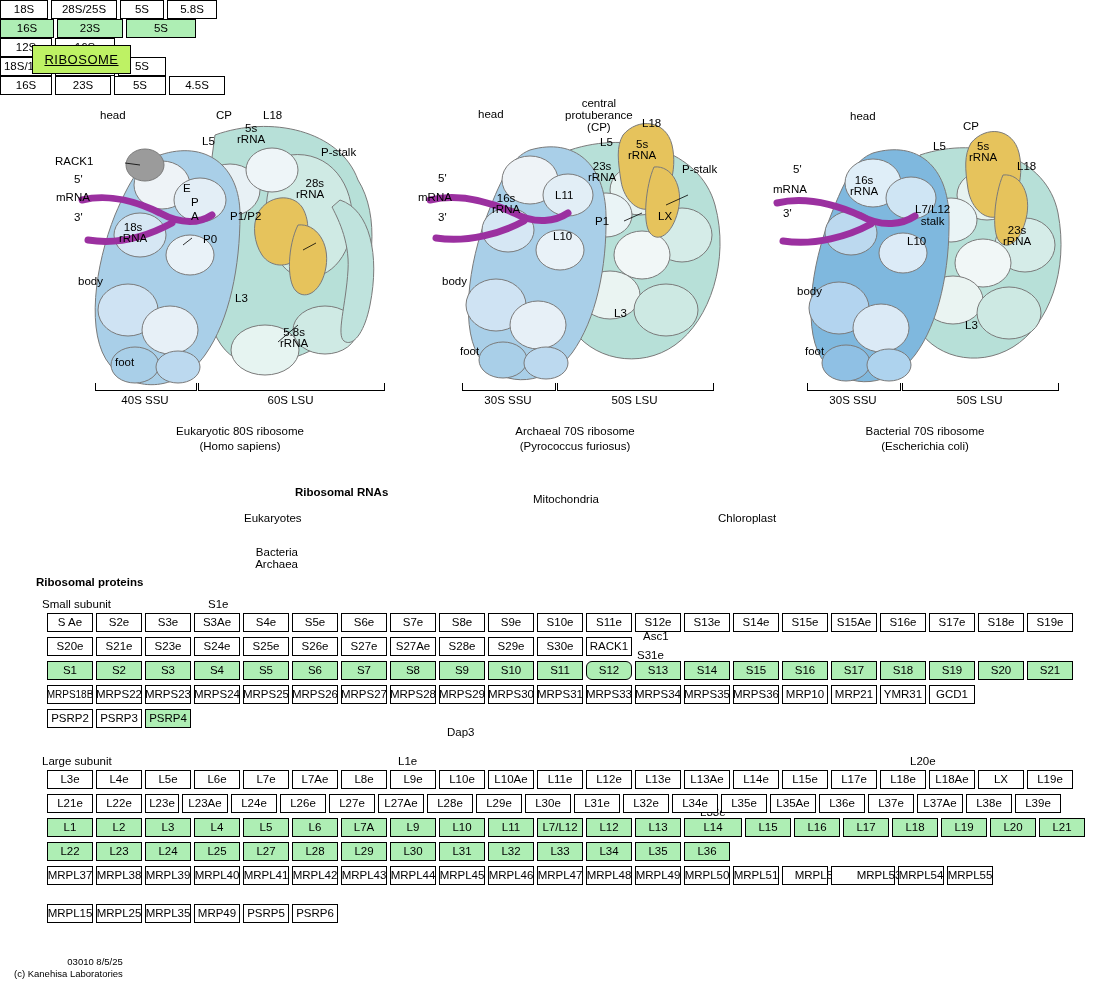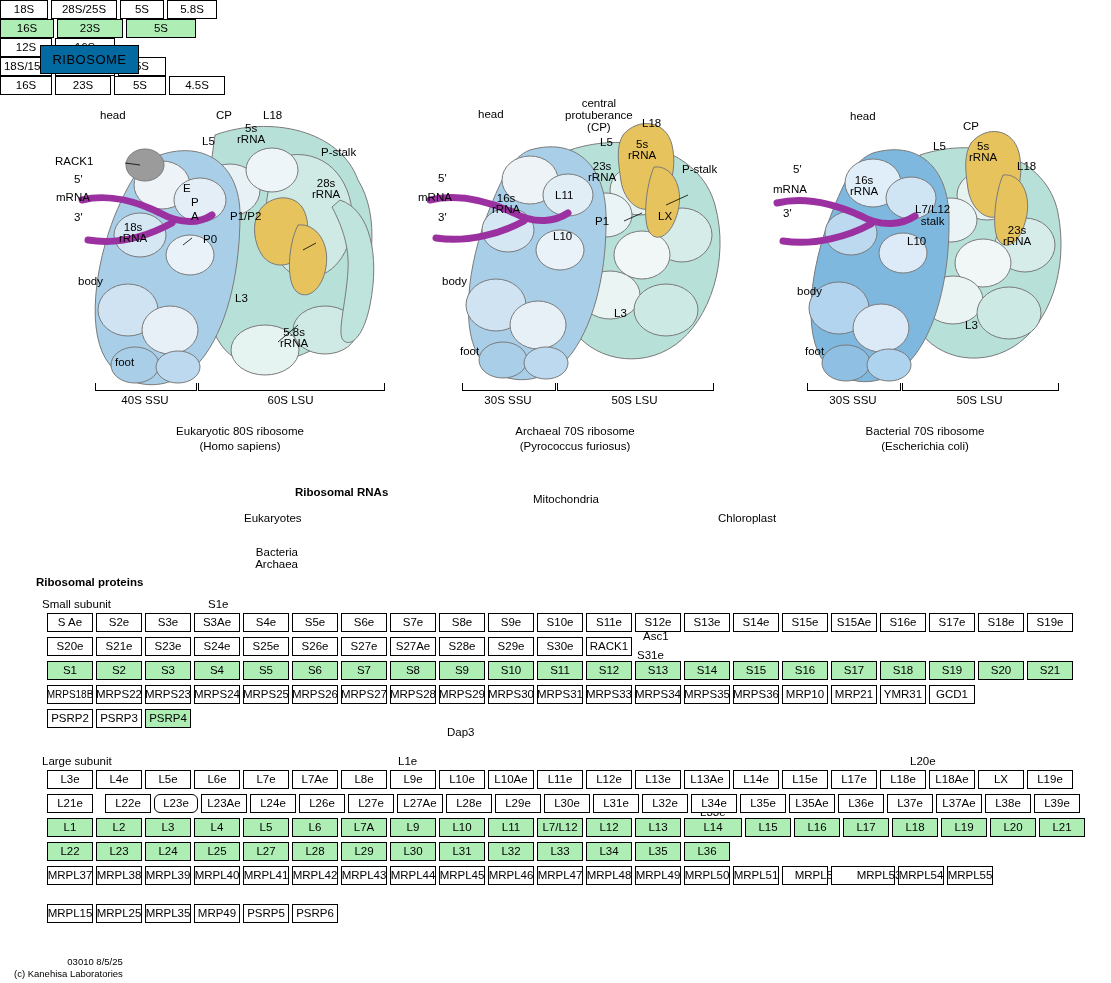--- a/index.html
+++ b/index.html
@@ -4,23 +4,23 @@
 <style>
   html,body{margin:0;padding:0;}
   body{
     width:1111px;height:983px;background:#ffffff;position:relative;
     font-family:"Liberation Sans", sans-serif;color:#000;
     overflow:hidden;
   }
   .abs{position:absolute;}
   
   #title-box{
-    left:40px;top:45px;width:97px;height:27px;border:1px solid #000;
+    left:32px;top:45px;width:97px;height:27px;border:1px solid #000;
     display:flex;align-items:center;justify-content:center;
-    font-size:13px;letter-spacing:.5px;background:#0369a1;
+    font-size:13px;letter-spacing:.5px;background:#bef264;text-decoration:underline;
   }
   
   .gbox{
     display:inline-flex;align-items:center;justify-content:center;
     height:19px;border:1px solid #000;background:#fff;
     font-size:11.5px;line-height:1;box-sizing:border-box;
     margin:0;white-space:nowrap;
   }
   .gbox.green{background:#aeeeb4;}
   .row{display:flex;gap:3px;align-items:flex-start;}
@@ -79,21 +79,21 @@
       <line x1="85" y1="68" x2="100" y2="70"></line>
     </g>
   </svg>
   <div class="abs flabel" style="left:60px;top:14px;">head</div>
   <div class="abs flabel" style="left:176px;top:14px;">CP</div>
   <div class="abs flabel" style="left:223px;top:14px;">L18</div>
   <div class="abs flabel" style="left:162px;top:40px;">L5</div>
   <div class="abs flabel" style="left:281px;top:51px;">P-stalk</div>
   <div class="abs flabel" style="left:15px;top:60px;">RACK1</div>
   <div class="abs flabel" style="left:197px;top:28px;text-align:center;line-height:11px;">5s<br>rRNA</div>
-  <div class="abs flabel" style="left:272px;top:83px;text-align:center;line-height:11px;">28s<br>rRNA</div>
+  <div class="abs flabel" style="left:256px;top:83px;text-align:right;line-height:11px;">28s<br>rRNA</div>
   <div class="abs flabel" style="left:34px;top:78px;">5'</div>
   <div class="abs flabel" style="left:16px;top:96px;">mRNA</div>
   <div class="abs flabel" style="left:34px;top:116px;">3'</div>
   <div class="abs flabel" style="left:143px;top:87px;">E</div>
   <div class="abs flabel" style="left:151px;top:101px;">P</div>
   <div class="abs flabel" style="left:151px;top:115px;">A</div>
   <div class="abs flabel" style="left:190px;top:115px;">P1/P2</div>
   <div class="abs flabel" style="left:79px;top:127px;text-align:center;line-height:11px;">18s<br>rRNA</div>
   <div class="abs flabel" style="left:163px;top:138px;">P0</div>
   <div class="abs flabel" style="left:38px;top:180px;">body</div>
@@ -304,21 +304,21 @@
       <div class="gbox green" style="width: 46px;">S2</div>
       <div class="gbox green" style="width: 46px;">S3</div>
       <div class="gbox green" style="width: 46px;">S4</div>
       <div class="gbox green" style="width: 46px;">S5</div>
       <div class="gbox green" style="width: 46px;">S6</div>
       <div class="gbox green" style="width: 46px;">S7</div>
       <div class="gbox green" style="width: 46px;">S8</div>
       <div class="gbox green" style="width: 46px;">S9</div>
       <div class="gbox green" style="width: 46px;">S10</div>
       <div class="gbox green" style="width: 46px;">S11</div>
-      <div class="gbox green" style="width: 46px;">S12</div>
+      <div class="gbox green" style="width: 46px; border-radius: 6px;">S12</div>
       <div class="gbox green" style="width: 46px;">S13</div>
       <div class="gbox green" style="width: 46px;">S14</div>
       <div class="gbox green" style="width: 46px;">S15</div>
       <div class="gbox green" style="width: 46px;">S16</div>
       <div class="gbox green" style="width: 46px;">S17</div>
       <div class="gbox green" style="width: 46px;">S18</div>
       <div class="gbox green" style="width: 46px;">S19</div>
       <div class="gbox green" style="width: 46px;">S20</div>
       <div class="gbox green" style="width: 46px;">S21</div>
     </div>
@@ -375,22 +375,22 @@
       <div class="gbox" style="width: 46px;">L14e</div>
       <div class="gbox" style="width: 46px;">L15e</div>
       <div class="gbox" style="width: 46px;">L17e</div>
       <div class="gbox" style="width: 46px;">L18e</div>
       <div class="gbox" style="width: 46px;">L18Ae</div>
       <div class="gbox" style="width: 46px;">LX</div>
       <div class="gbox" style="width: 46px;">L19e</div>
     </div>
     <div class="row" style="margin-bottom: 5px;">
       <div class="gbox" style="width: 46px;">L21e</div>
-      <div class="gbox" style="width: 46px; margin-left: 9px;">L22e</div>
-      <div class="gbox" style="width: 44px; border-radius: 6px;">L23e</div>
+      <div class="gbox" style="width: 46px;">L22e</div>
+      <div class="gbox" style="width: 34px;">L23e</div>
       <div class="gbox" style="width: 46px;">L23Ae</div>
       <div class="gbox" style="width: 46px;">L24e</div>
       <div class="gbox" style="width: 46px; text-align: right;">L26e</div>
       <div class="gbox" style="width: 46px;">L27e</div>
       <div class="gbox" style="width: 46px;">L27Ae</div>
       <div class="gbox" style="width: 46px;">L28e</div>
       <div class="gbox" style="width: 46px;">L29e</div>
       <div class="gbox" style="width: 46px;">L30e</div>
       <div class="gbox" style="width: 46px;">L31e</div>
       <div class="gbox" style="width: 46px;">L32e</div>

